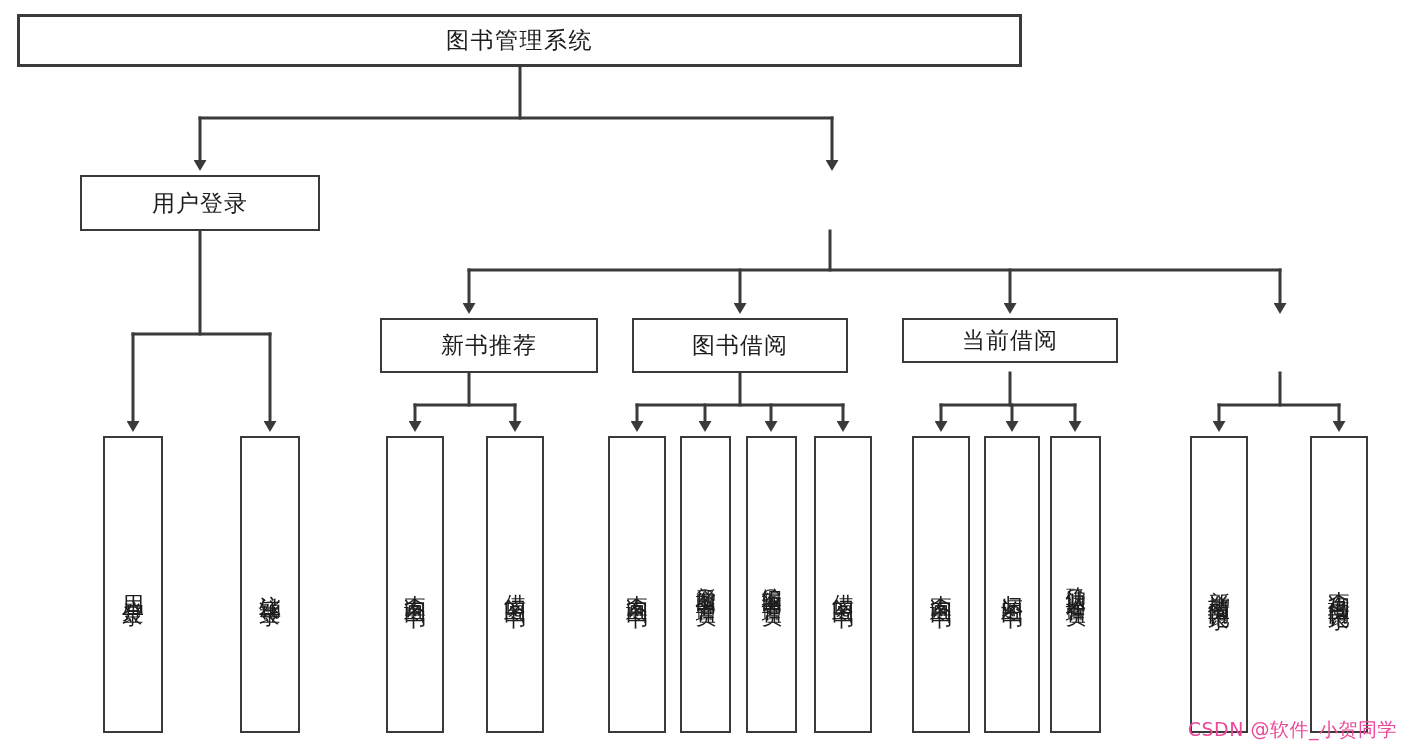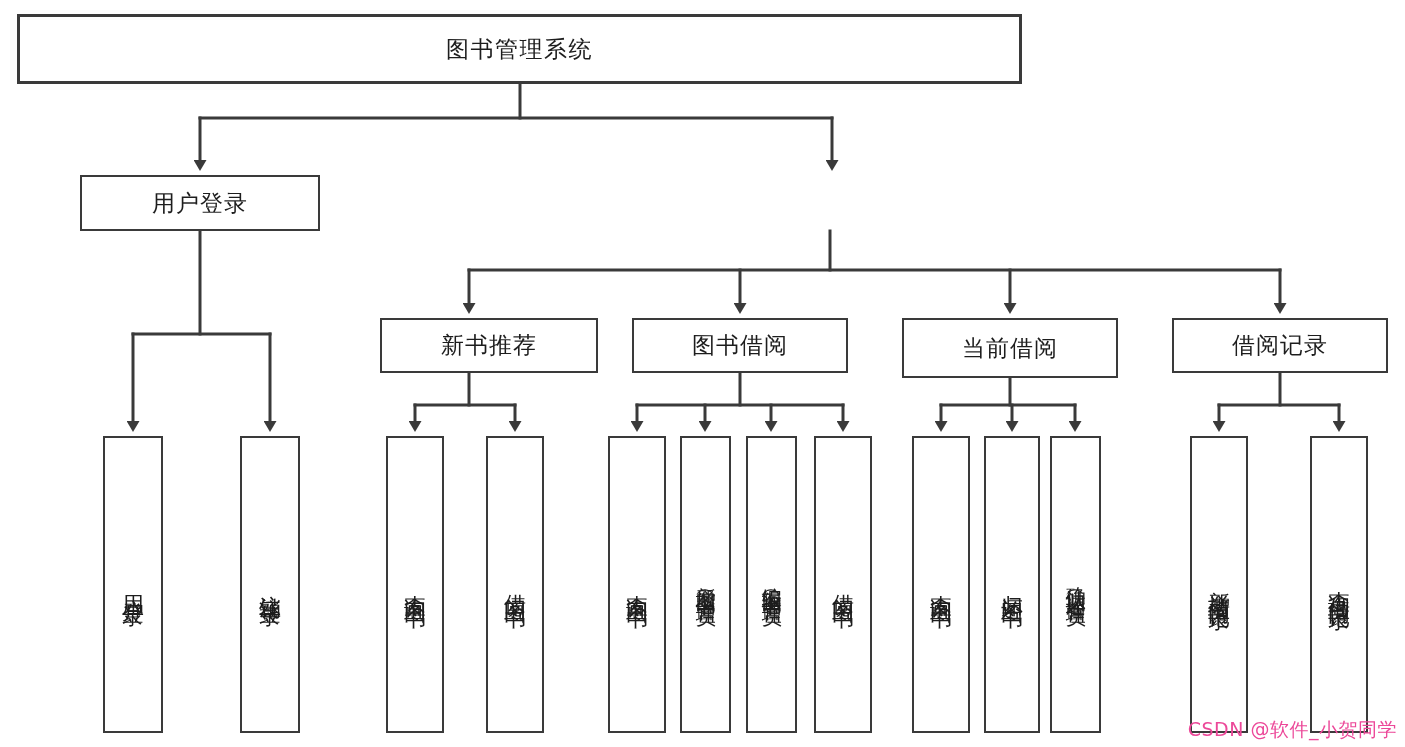--- a/index.html
+++ b/index.html
@@ -124,39 +124,36 @@
       <line x1="1012" y1="405" x2="1012" y2="422" marker-end="url(#arw)"></line>
       <line x1="1075" y1="405" x2="1075" y2="422" marker-end="url(#arw)"></line>
 
       <line x1="1280" y1="373" x2="1280" y2="405"></line>
       <line x1="1219" y1="405" x2="1339" y2="405"></line>
       <line x1="1219" y1="405" x2="1219" y2="422" marker-end="url(#arw)"></line>
       <line x1="1339" y1="405" x2="1339" y2="422" marker-end="url(#arw)"></line>
     </g>
   </svg>
 
-  <div class="node root h-node" id="node-root" style="left: 17px; top: 14px; width: 1005px; height: 70px;">
+  <div class="node root h-node" id="node-root" style="left: 17px; top: 14px; width: 1005px; height: 53px;">
     <span class="lbl">图书管理系统</span>
   </div>
 
   <div class="node h-node" id="node-l2-0" style="left: 80px; top: 175px; width: 240px; height: 56px;">
     <span class="lbl">用户登录</span>
   </div>
 
   <div class="node h-node" id="node-l3-0" style="left: 360px; top: 318px; width: 218px; height: 55px; margin-left: 20px;">
     <span class="lbl">新书推荐</span>
   </div>
   <div class="node h-node" id="node-l3-1" style="left: 632px; top: 318px; width: 216px; height: 55px;">
     <span class="lbl">图书借阅</span>
   </div>
-  <div class="node h-node" id="node-l3-2" style="left: 902px; top: 318px; width: 216px; height: 60px;">
+  <div class="node h-node" id="node-l3-2" style="left: 902px; top: 318px; width: 216px; height: 45px;">
     <span class="lbl">当前借阅</span>
-  </div>
-  <div class="node h-node" id="node-l3-3" style="left: 1172px; top: 318px; width: 216px; height: 55px;">
-    <span class="lbl">借阅记录</span>
   </div>
 
   <div class="node leaf" id="node-leaf-0" style="left: 103px; top: 436px; width: 60px; height: 297px;">
     <span class="lbl">用户登录</span>
     </div>
   <div class="node leaf" id="node-leaf-1" style="left: 240px; top: 436px; width: 60px; height: 297px;">
     <span class="lbl">注销登录</span>
     </div>
   <div class="node leaf" id="node-leaf-2" style="left: 386px; top: 436px; width: 58px; height: 297px;">
     <span class="lbl">查询图书</span>

